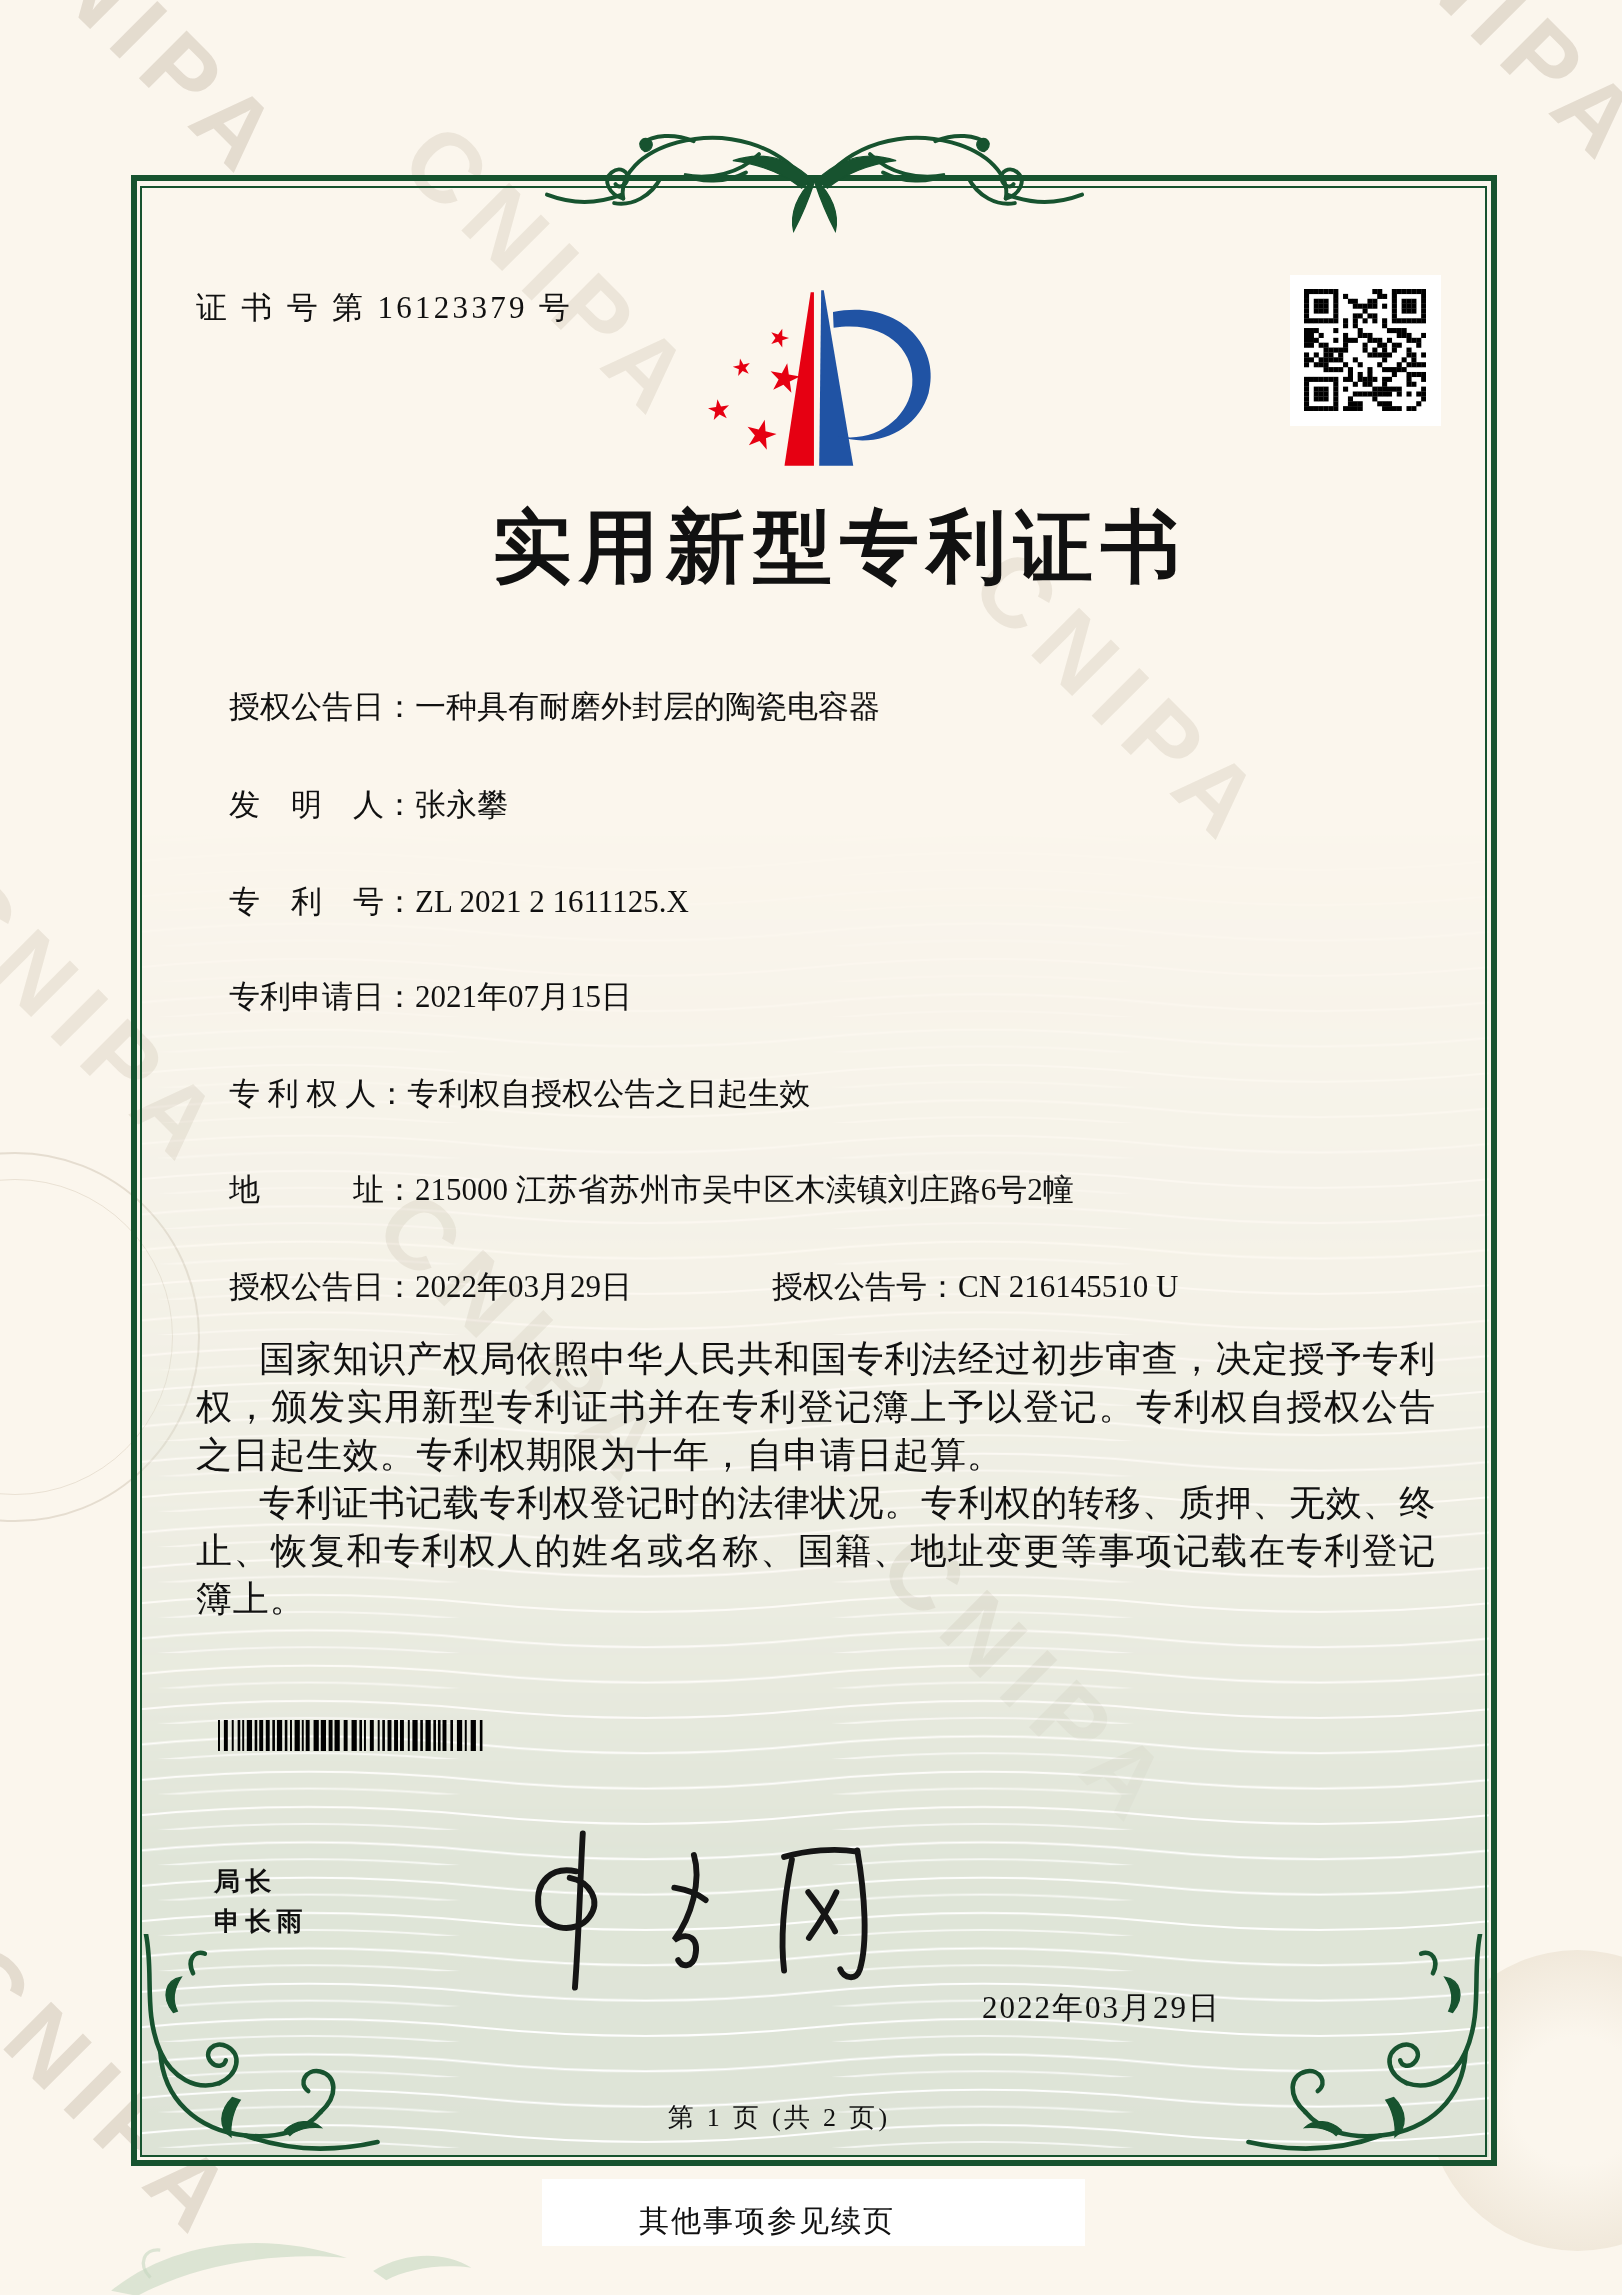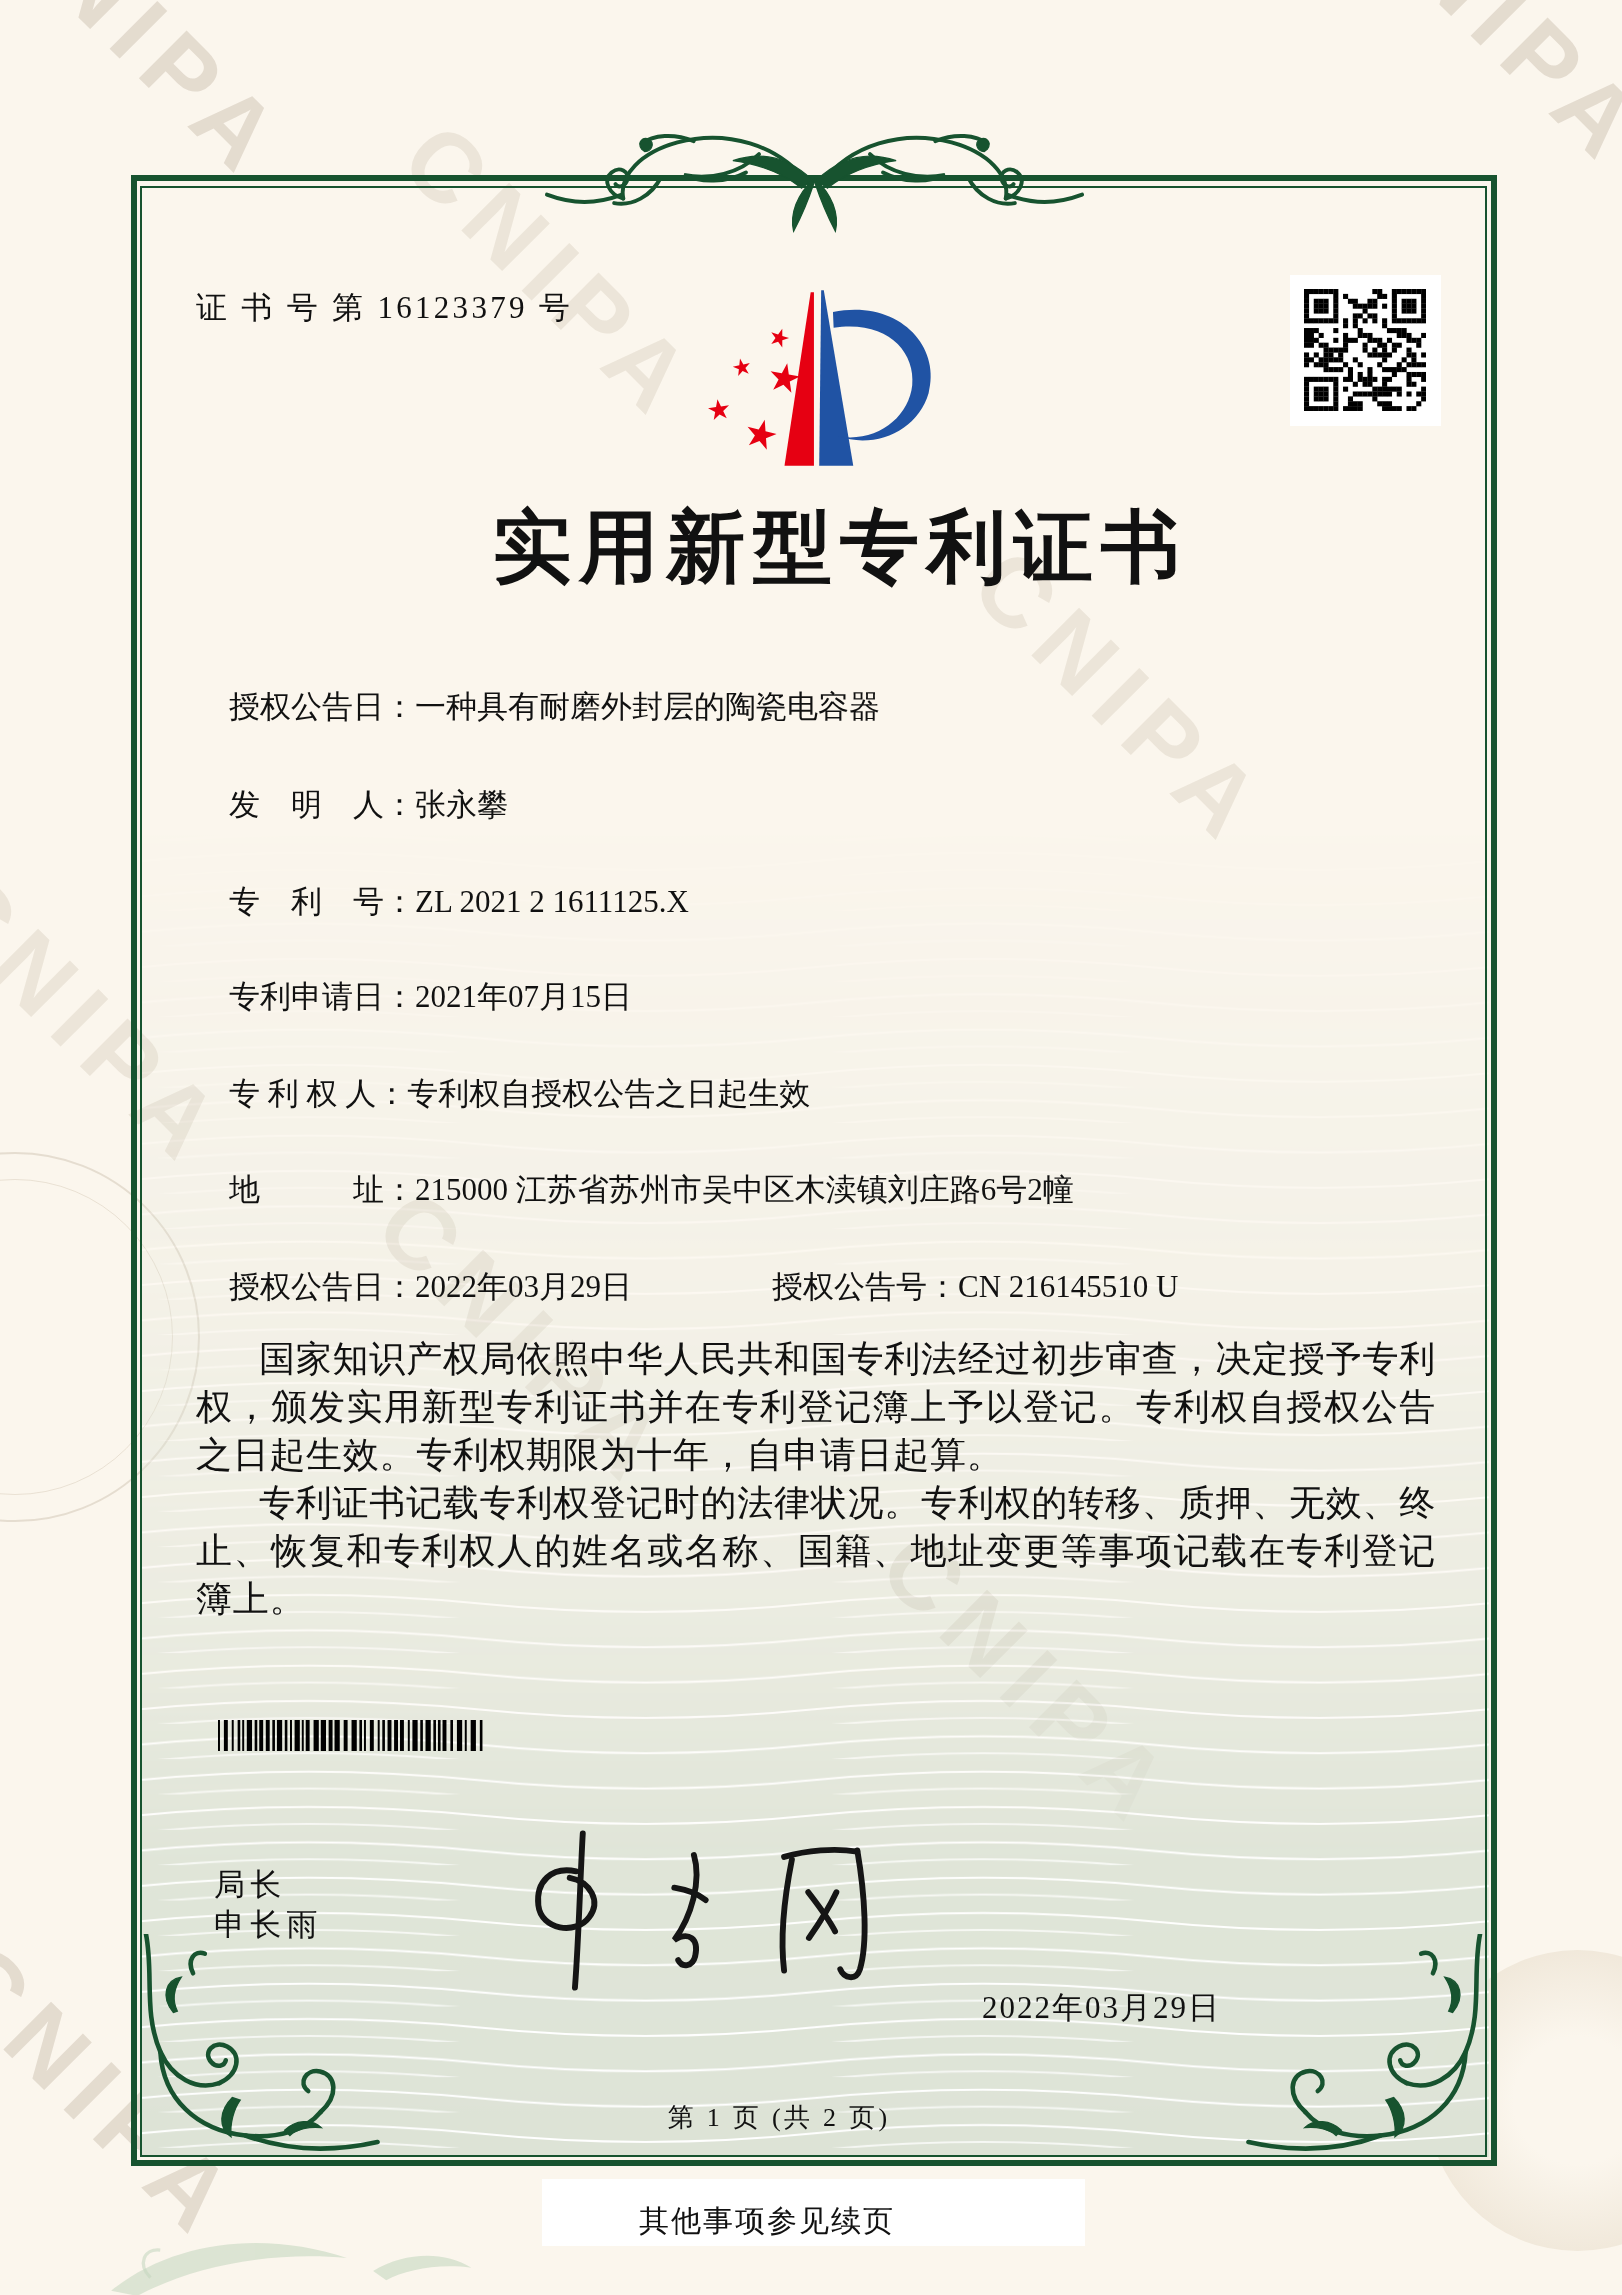--- a/index.html
+++ b/index.html
@@ -26,21 +26,21 @@
   .frame-outer{left:131px;top:175px;width:1366px;height:1991px;border:6.5px solid #17532f;box-sizing:border-box;}
   .frame-inner{left:140px;top:186px;width:1347px;height:1971px;border:2.6px solid #17532f;box-sizing:border-box;}
   
   .certno{left:196px;top:287px;font-size:31px;letter-spacing:3.3px;font-family:Liberation Serif, serif;}
   .title{left:156px;top:495px;width:1368px;text-align:center;font-size:79px;font-weight:bold;letter-spacing:7.9px;}
   .rows{left:229px;top:0;width:1217px;}
   .row{position:absolute;left:0;font-size:31px;white-space:nowrap;}
   .row .pair2{position:absolute;left:543px;top:0;white-space:nowrap;}
   .paras{left:196px;top:1335px;width:1240px;font-size:36px;line-height:48px;text-align:justify;}
   .paras p{margin:0;text-indent:63px;letter-spacing:0.7px;}
-  .signer{left:214px;font-size:31px;font-family:"Liberation Sans","DejaVu Sans",sans-serif;font-weight:400;letter-spacing:5.2px;}
+  .signer{left:214px;font-size:26px;font-family:"Liberation Sans","DejaVu Sans",sans-serif;font-weight:700;letter-spacing:5.2px;}
   .date{left:982px;top:1987px;font-size:31px;letter-spacing:2px;}
   .pageinfo{left:779px;top:2100px;transform:translateX(-50%);font-size:26px;letter-spacing:3.3px;}
   .footer-box{left:542px;top:2179px;width:543px;height:67px;background:#ffffff;}
   .footer-note{left:767px;top:2201px;transform:translateX(-50%);font-size:30px;letter-spacing:2px;}
   .qr-box{left:1290px;top:275px;width:151px;height:151px;background:#ffffff;}
   #qr-svg{position:absolute;left:14.4px;top:14.4px;width:122px;height:122px;}
 </style>
 </head>
 <body>
 

